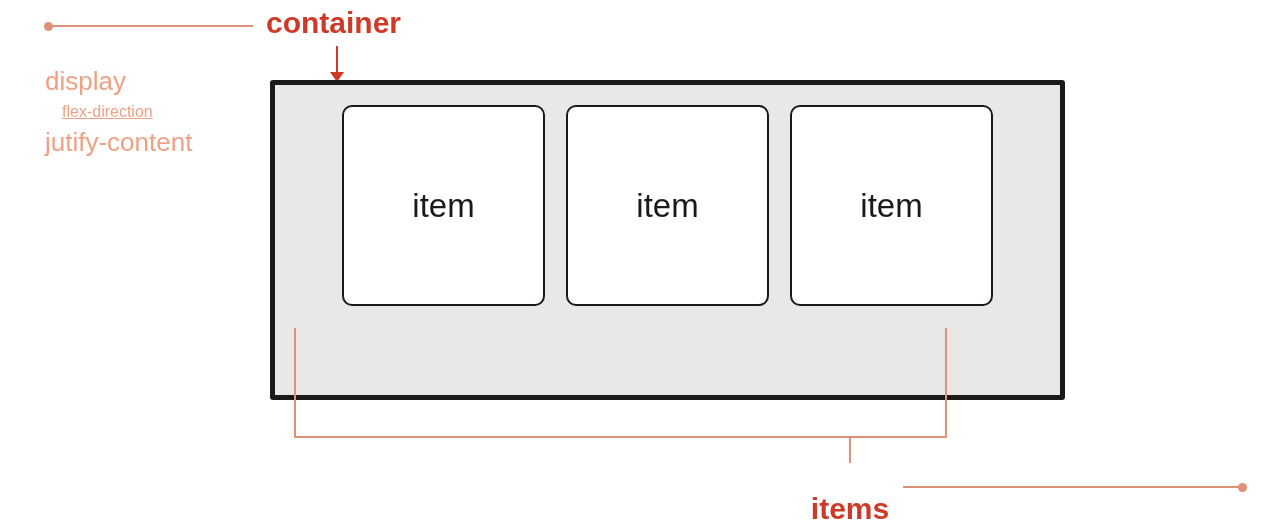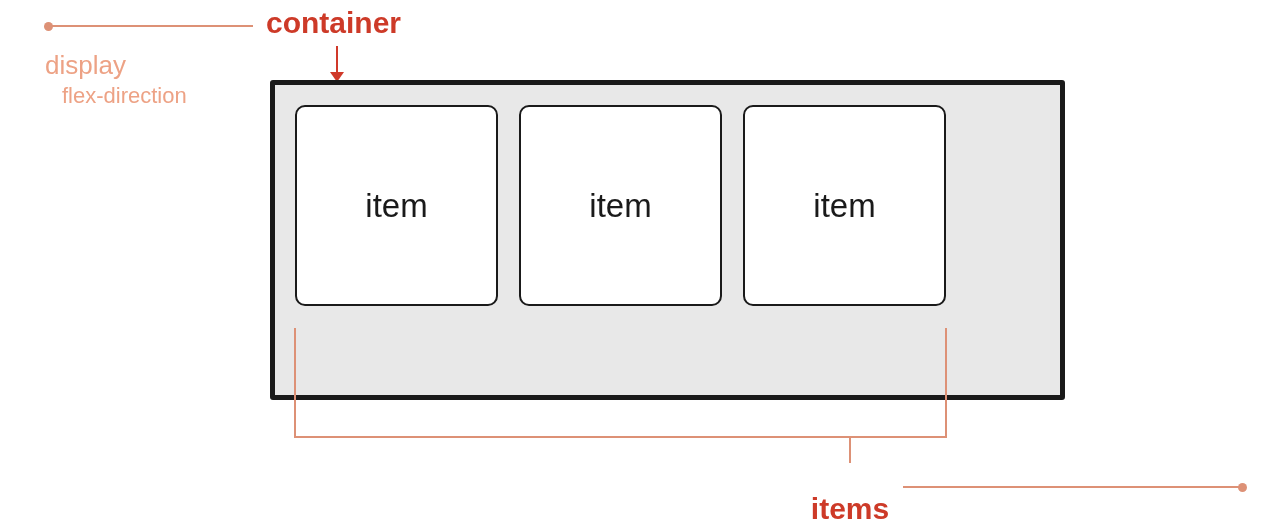--- a/index.html
+++ b/index.html
@@ -50,38 +50,39 @@
   .items-label { left: 790px; top: 464px; width: 120px; text-align: center; margin-top: 28px; }
 
   
   .prop-list { position: absolute; color: #eda285; }
   .prop-list .prop {
     font-size: 26px;
     line-height: 33px;
     white-space: nowrap;
   }
   .prop-list .prop.sub {
-    font-size: 22px;
+    font-size: 16px;
     line-height: 28px;
     padding-left: 17px;
+    text-decoration: underline;
   }
-  .left-props { left: 45px; top: 49px; }
+  .left-props { left: 45px; top: 65px; }
   .right-props { left: 1125px; top: 269px; }
 
   
   .flex-container {
     position: absolute;
     left: 270px; top: 80px;
     width: 795px; height: 320px;
     background: #e8e8e8;
     border: 5px solid #1a1a1a;
     border-radius: 3px;
     display: flex;
     align-items: flex-start;
-    justify-content: flex-start;
+    justify-content: center;
     gap: 21px;
     padding: 20px;
   }
   .flex-item {
     width: 203px; height: 201px;
     background: #ffffff;
     border: 2px solid #1a1a1a;
     border-radius: 10px;
     display: flex;
     align-items: center;
@@ -111,20 +112,21 @@
 
   <div class="dot top-dot"></div>
   <div class="hline top-line"></div>
   <div class="red-label container-label">container</div>
   <div class="arrow-stem"></div>
   <div class="arrow-head"></div>
 
   <div class="prop-list left-props">
     <div class="prop">display</div>
     <div class="prop sub">flex-direction</div>
+    <div class="prop">jutify-content</div>
   </div>
 
   <div class="flex-container">
     <div class="flex-item">item</div>
     <div class="flex-item">item</div>
     <div class="flex-item">item</div>
   </div>
 
   <div class="vline bracket-left"></div>
   <div class="vline bracket-right"></div>

